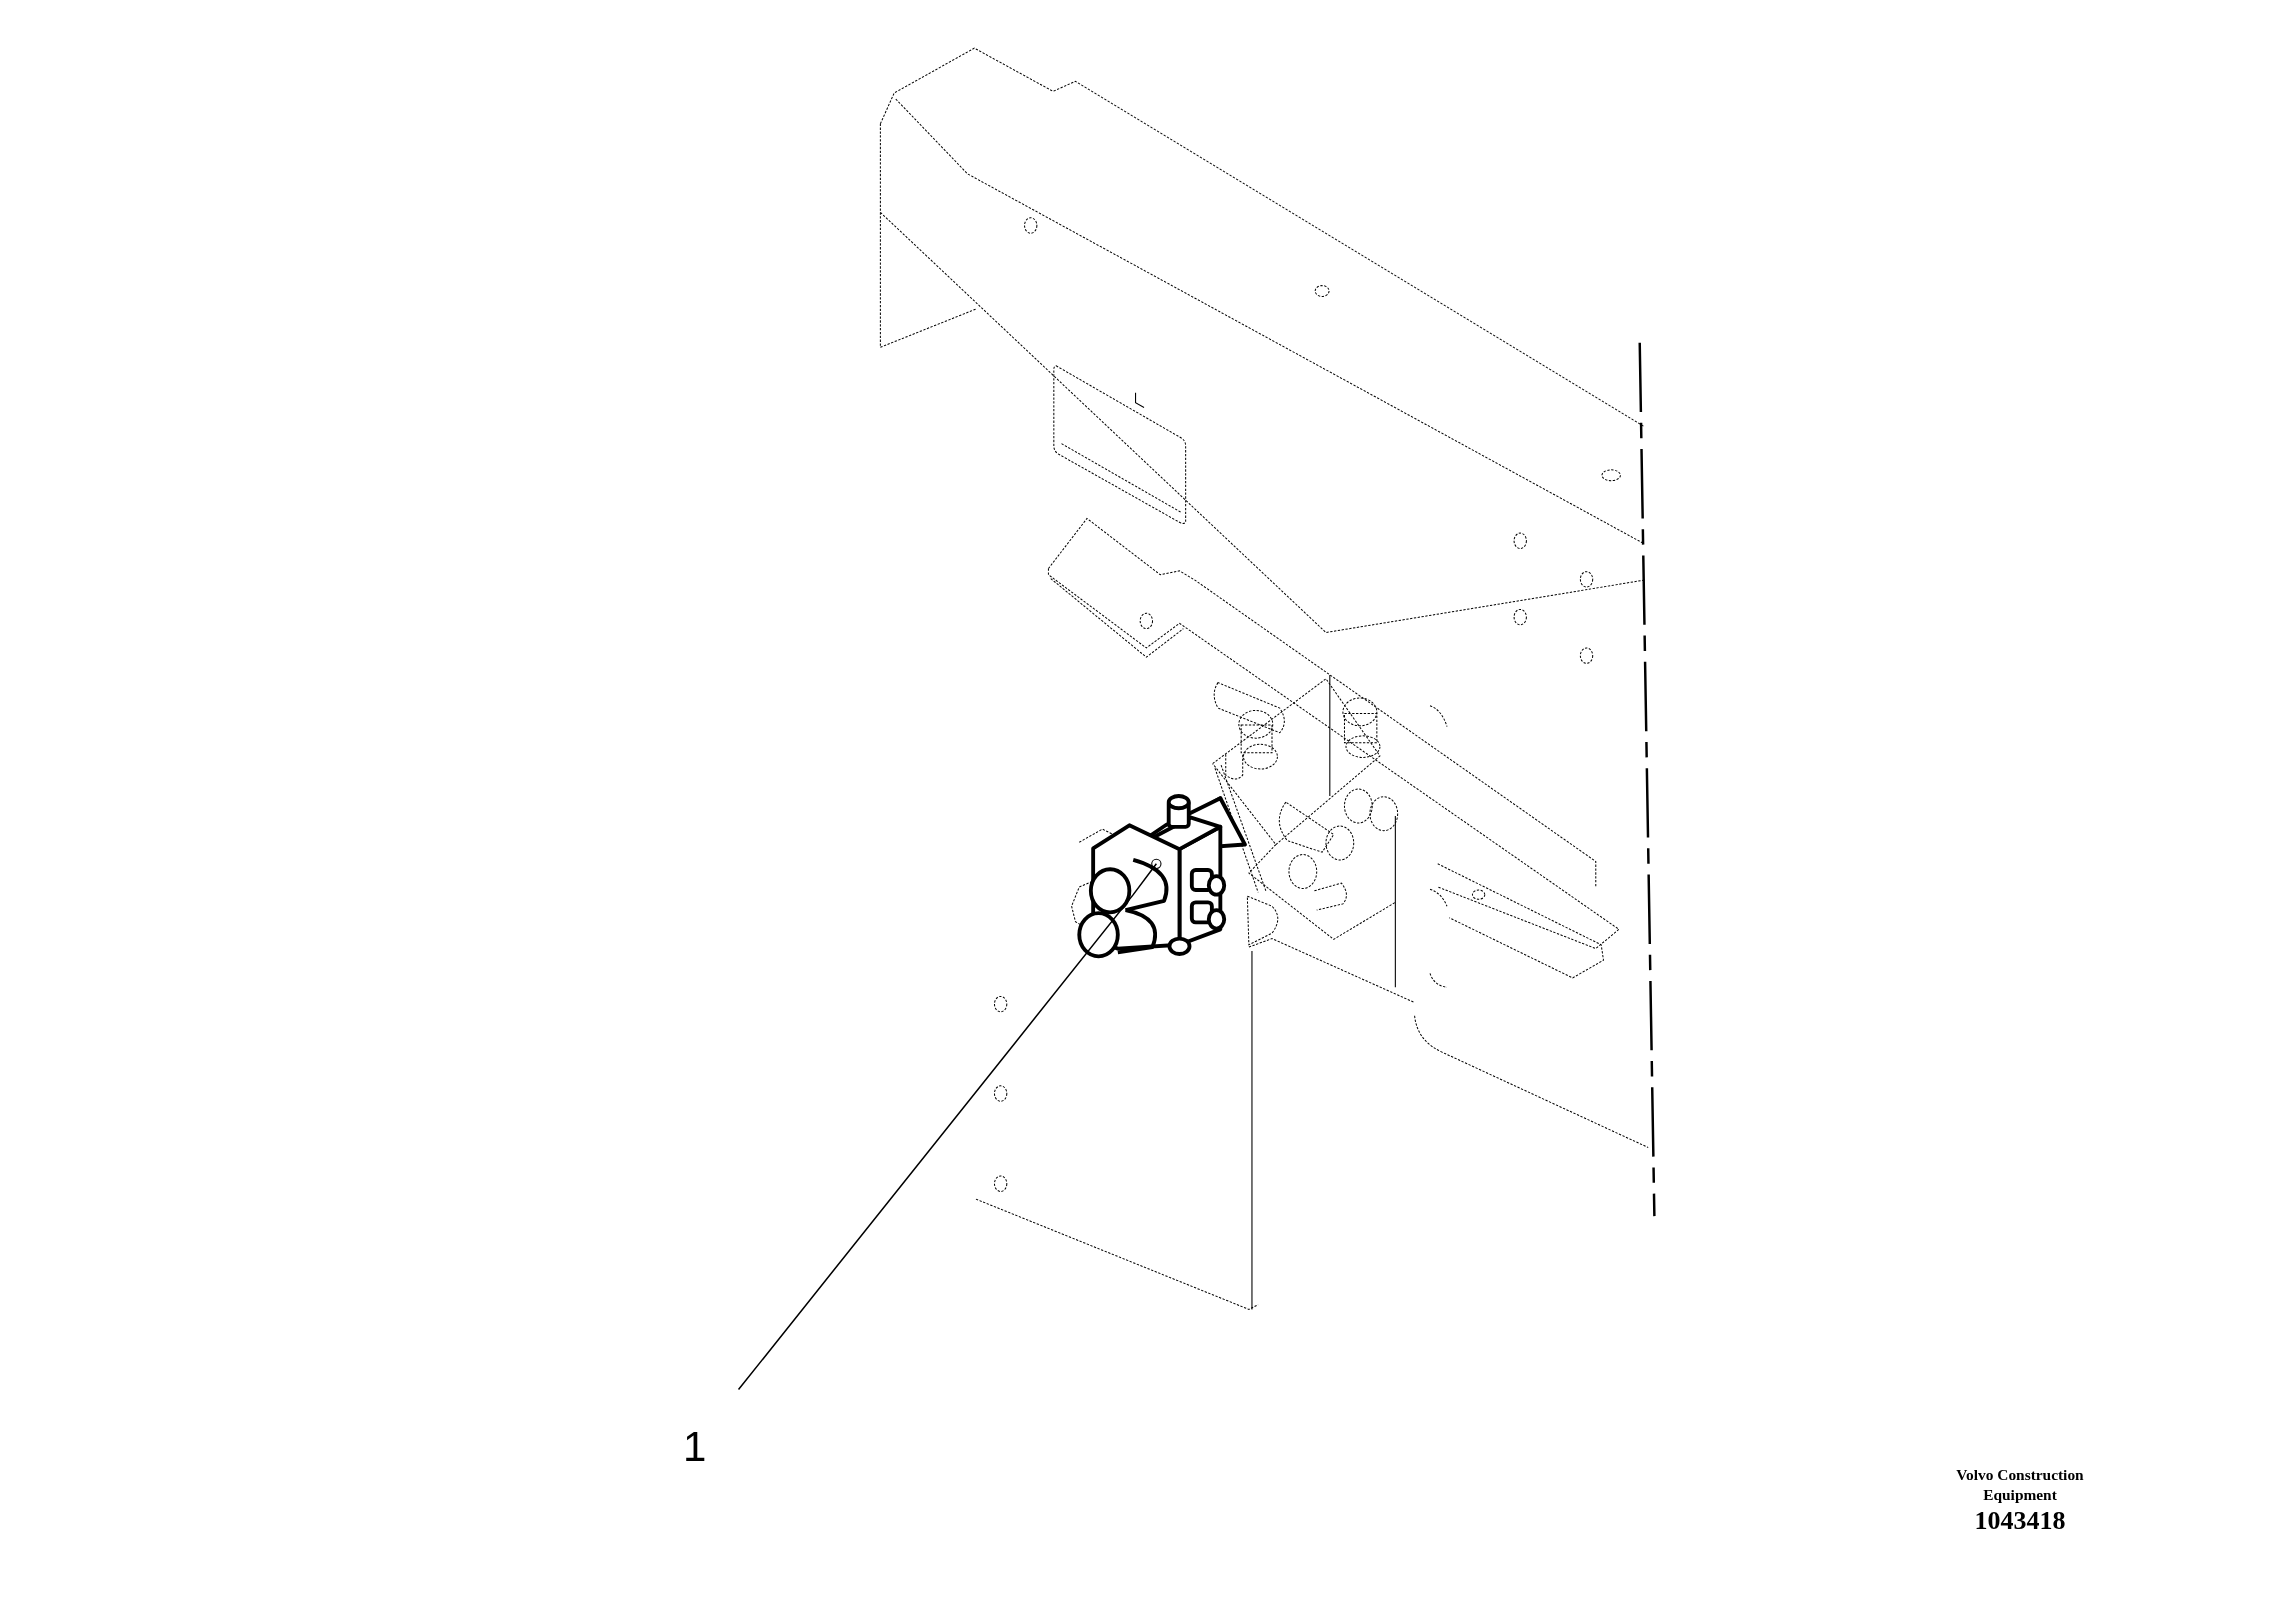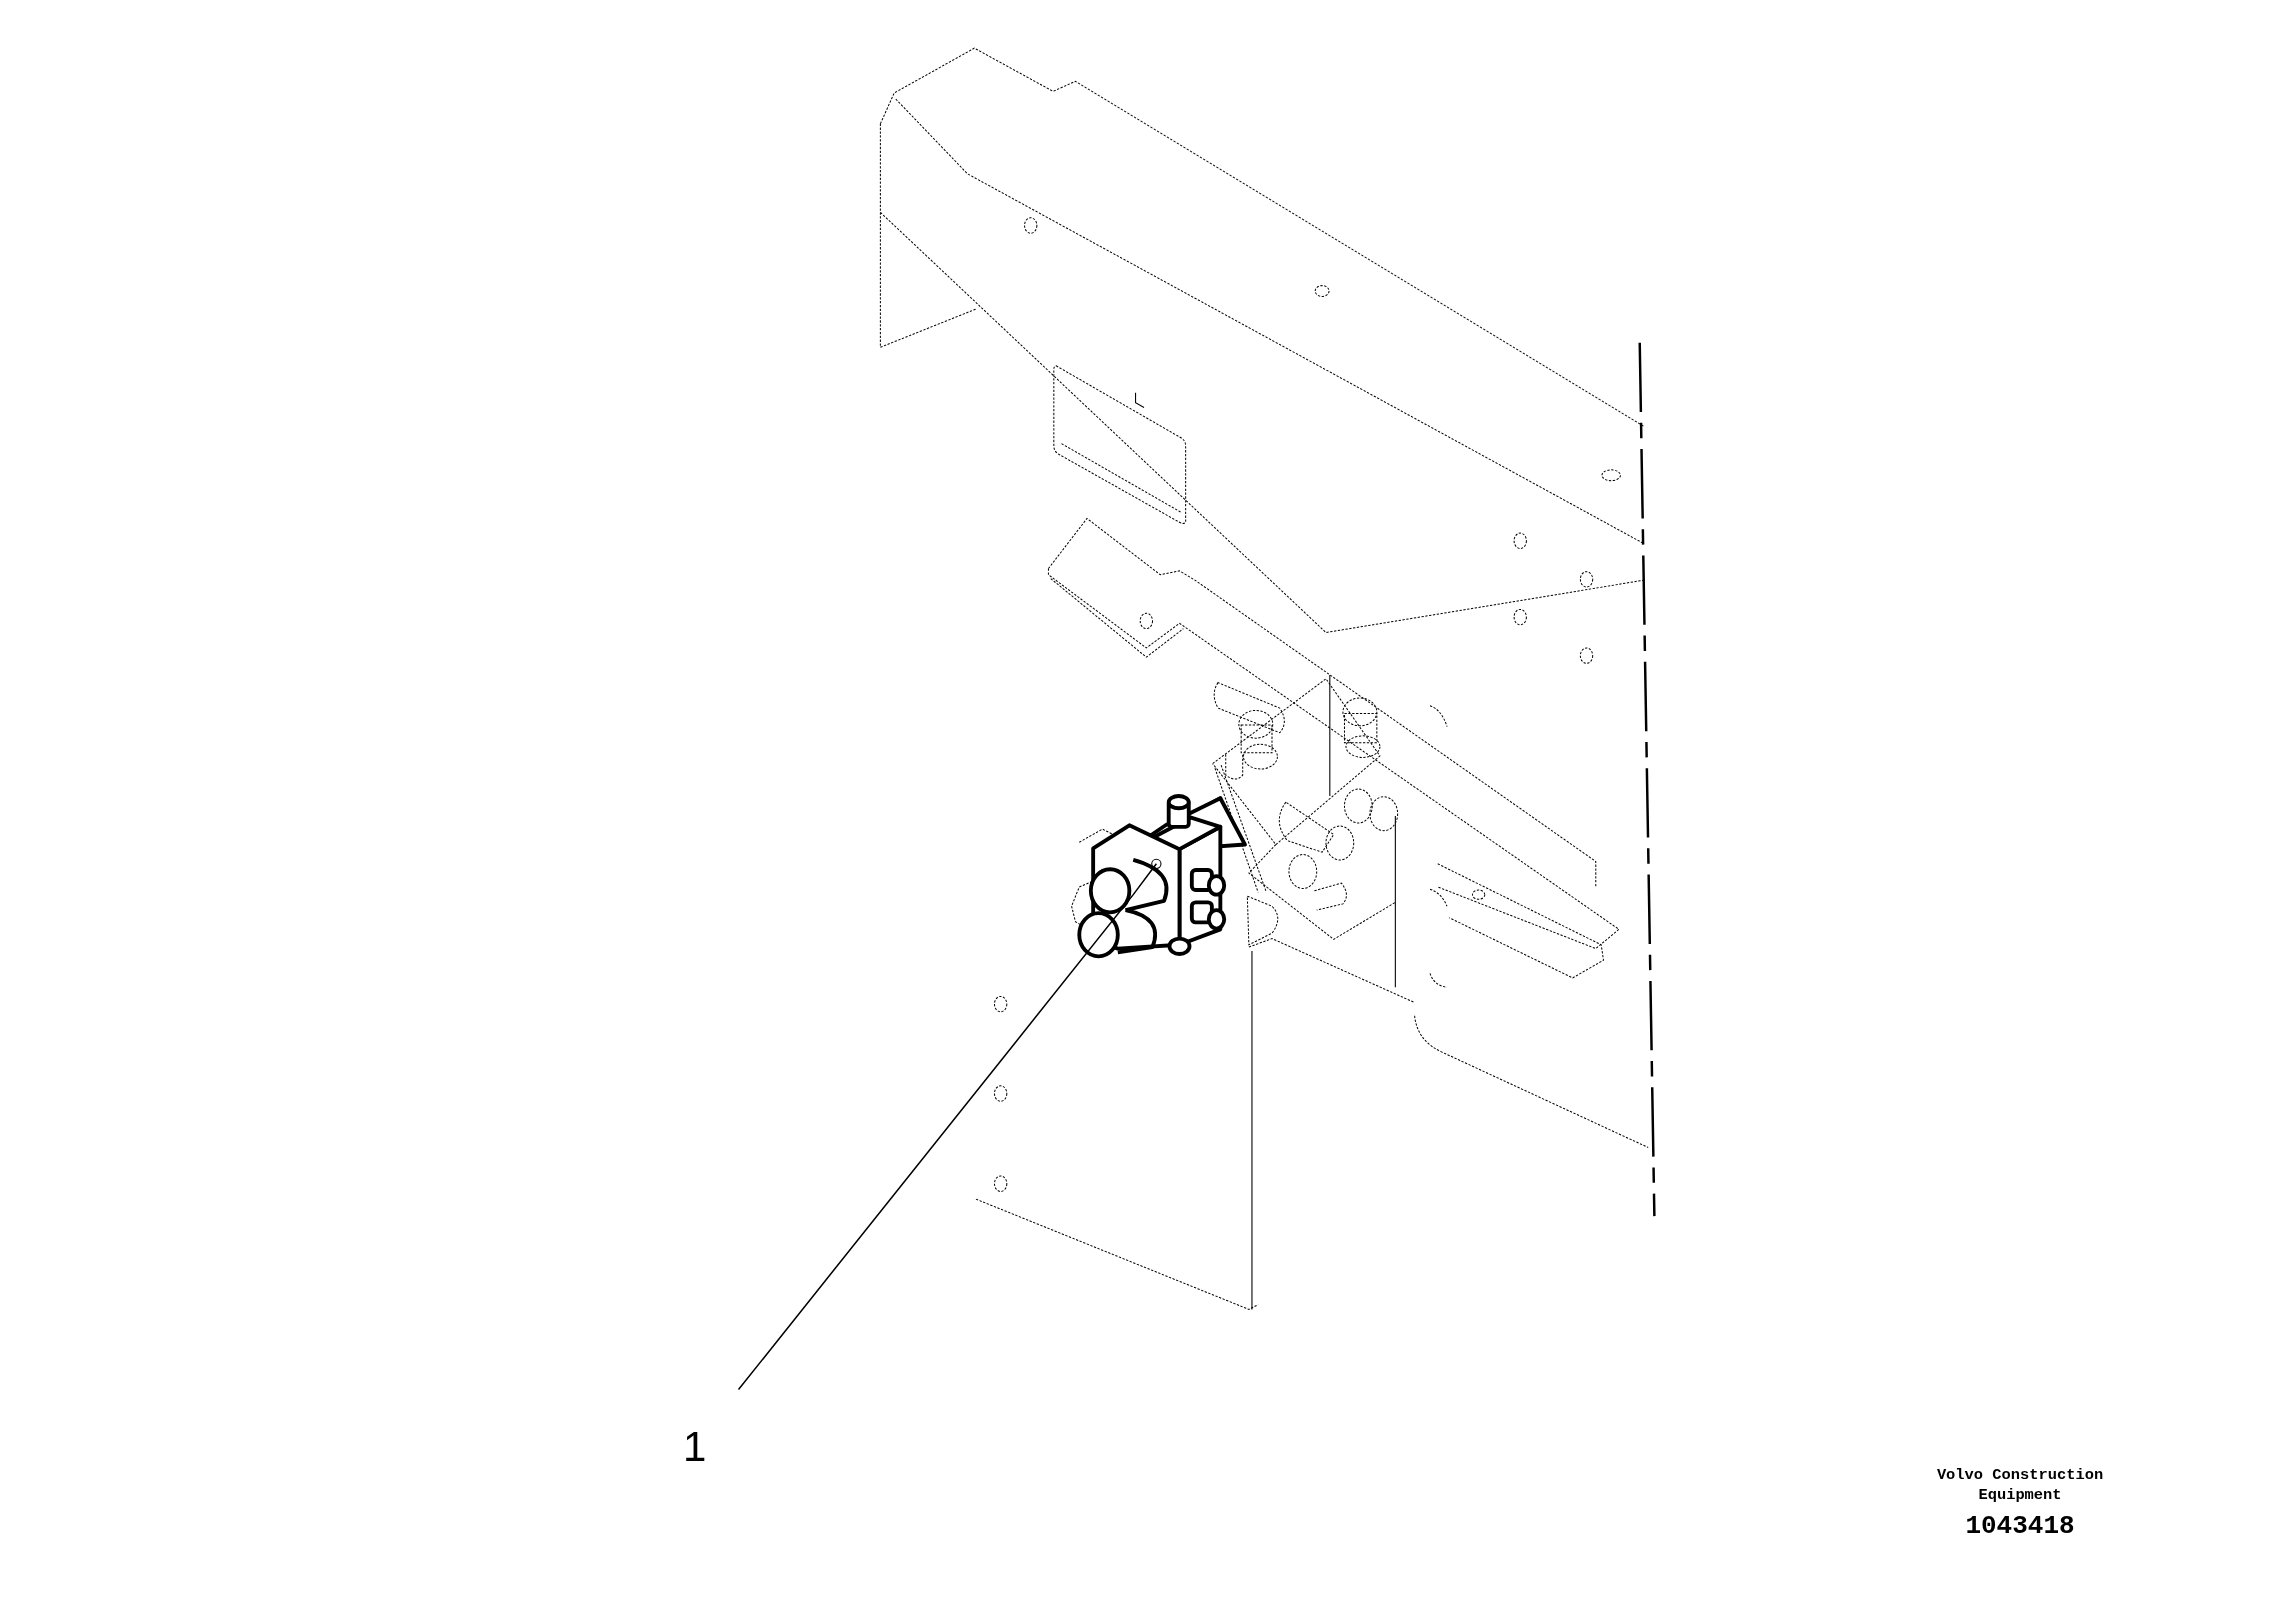--- a/index.html
+++ b/index.html
@@ -9,23 +9,23 @@
   .thin { fill: none; stroke: #000; stroke-width: 1.3; stroke-dasharray: 3 2; }
   .solid-thin { fill: none; stroke: #000; stroke-width: 1.4; }
   .bold { fill: #fff; stroke: #000; stroke-width: 5; stroke-linejoin: round; }
   .bold-nofill { fill: none; stroke: #000; stroke-width: 5; stroke-linejoin: round; }
   .centerline { fill: none; stroke: #000; stroke-width: 3.2; stroke-dasharray: 90 14 20 14; }
   .leader { fill: none; stroke: #000; stroke-width: 2; }
   .hole { fill: none; stroke: #000; stroke-width: 1.3; stroke-dasharray: 3 2; }
   .callout { position: absolute; font-size: 42px; color: #000; line-height: 1;
              font-family: "Liberation Sans", sans-serif; }
   .brand { position: absolute; text-align: center; color: #000; font-weight: bold;
-           font-family: Liberation Mono, monospace; }
+           font-family: Liberation Serif, serif; }
   .brand .line { font-size: 15.4px; line-height: 20px; display: block; }
-  .brand .docnum { font-size: 26px; line-height: 31px; display: block; margin-top: 6px; }
+  .brand .docnum { font-size: 26px; line-height: 31px; display: block; margin-top: 0; }
 </style>
 </head>
 <body>
 
 <svg id="drawing" viewBox="0 0 2977 2103" xmlns="http://www.w3.org/2000/svg">
 
   <g>
 
     <polyline class="thin" points="1142,160 1160,120 1264,62 1366,118 1395,105 2133,553"></polyline>
 

